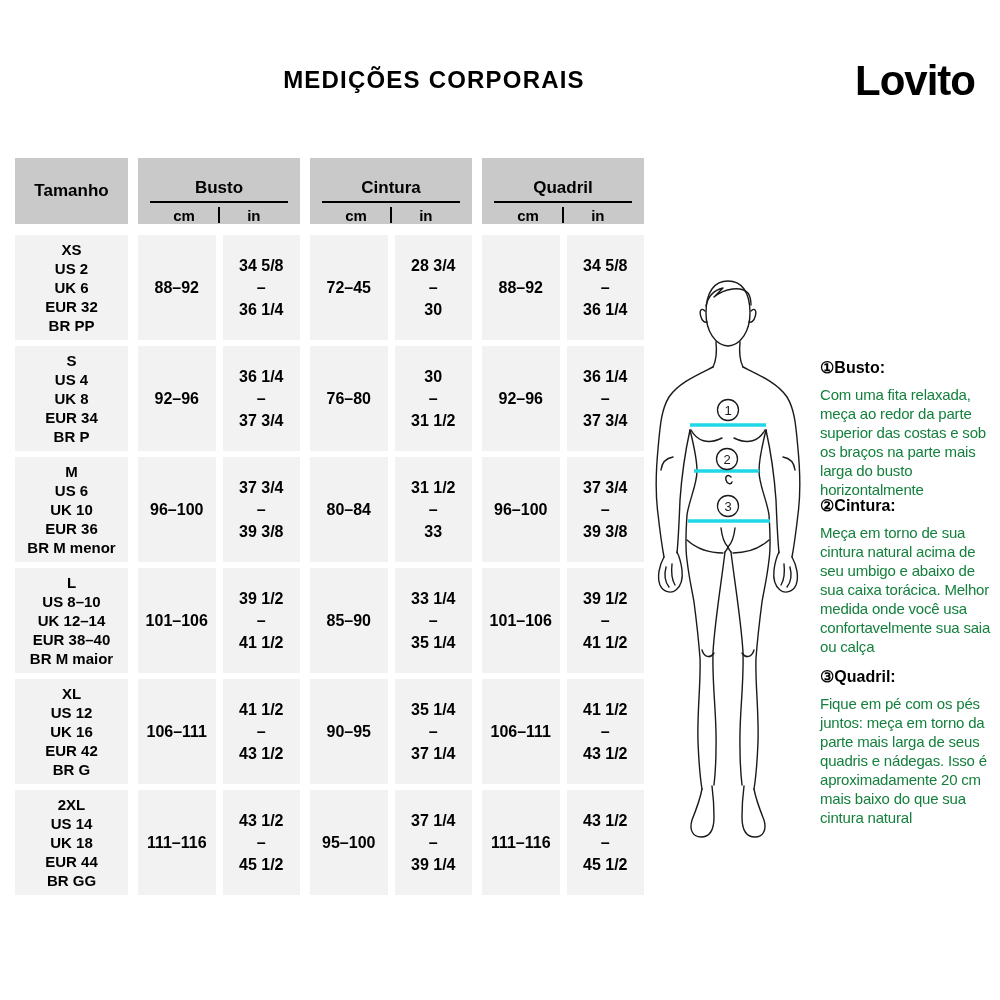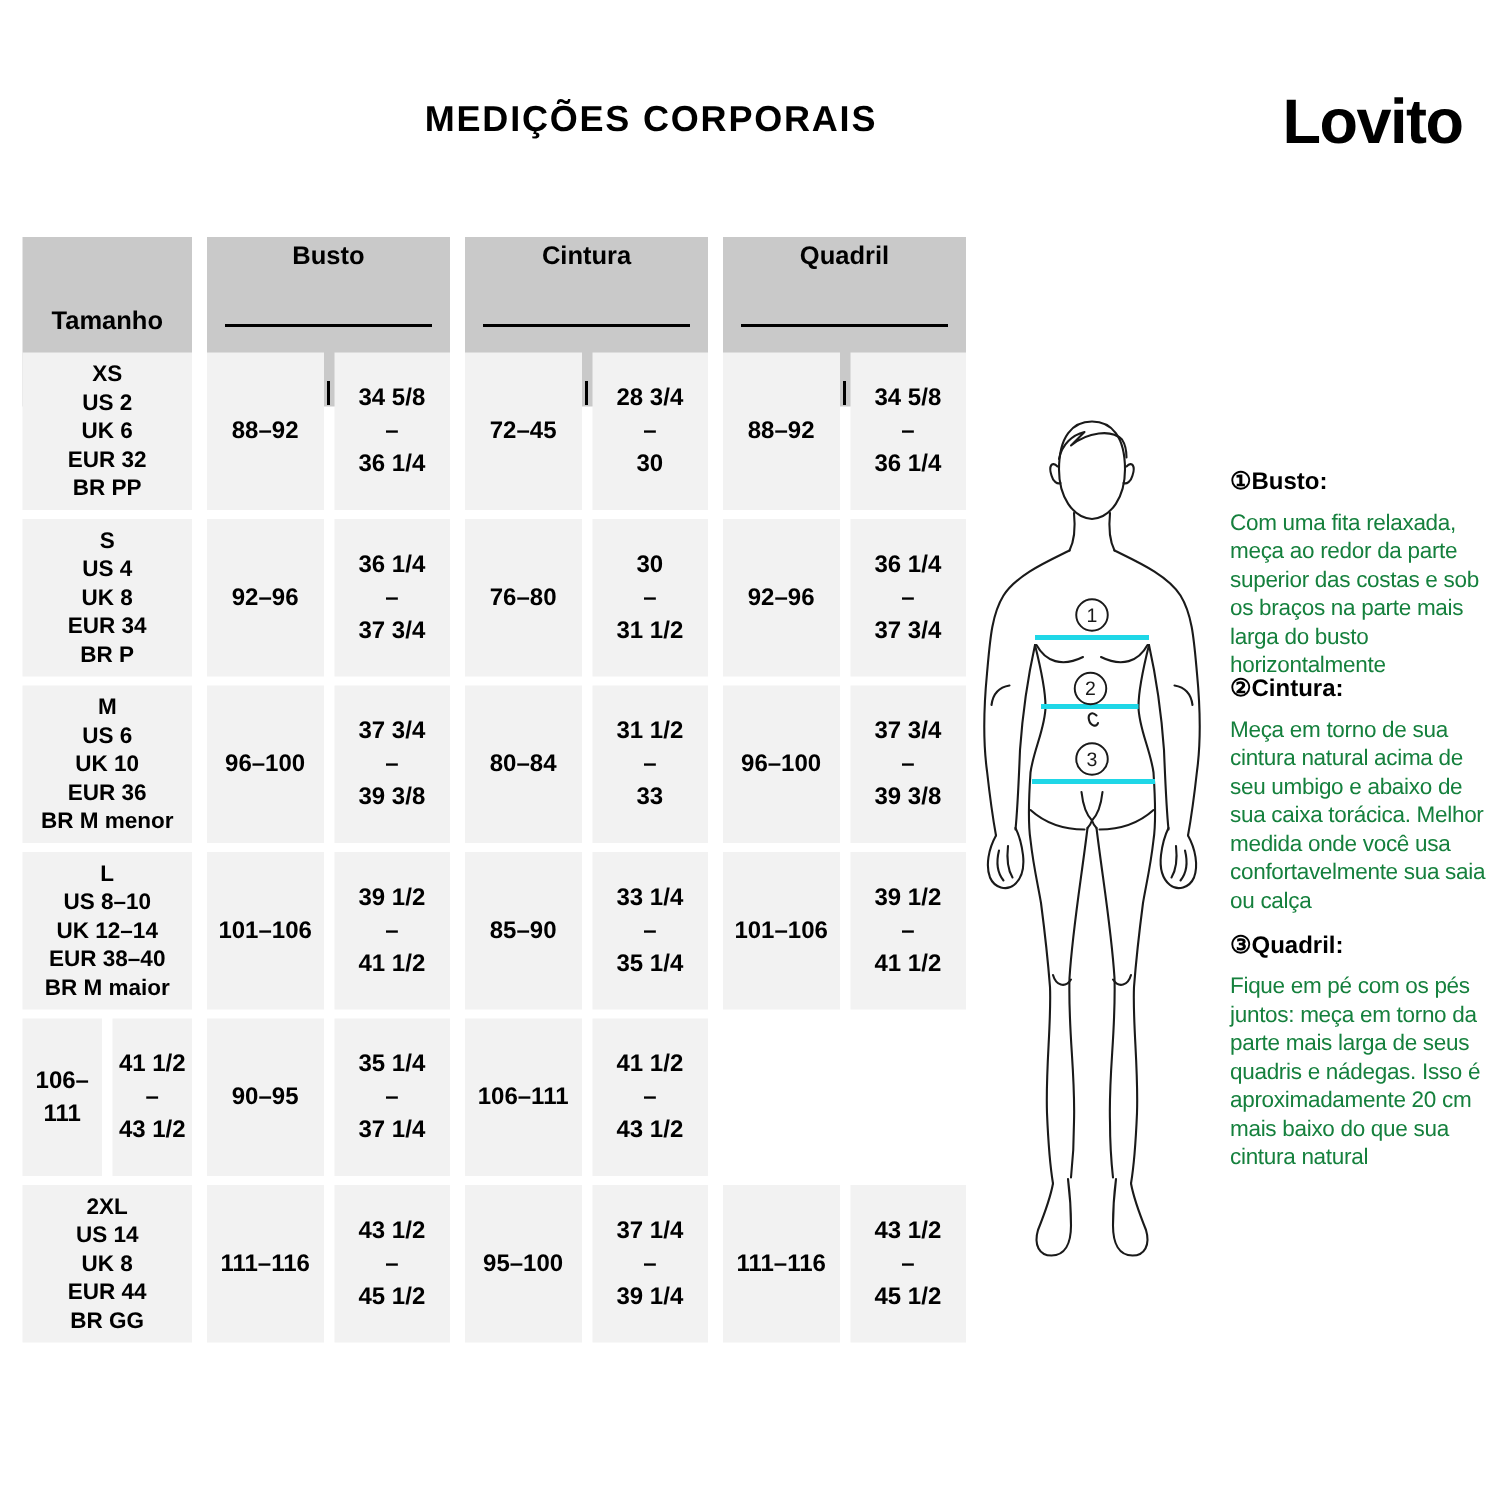--- a/index.html
+++ b/index.html
@@ -19,35 +19,35 @@
   
   .size-table{position:absolute;left:15px;top:158px;width:629px;}
   .header-row,.row{
     display:grid;grid-template-columns:113px 162px 162px 162px;column-gap:10px;
   }
   .header-row{height:64px;margin-bottom:13px;}
   .row{height:105px;margin-bottom:6px;}
   .hcell{background:#c9c9c9;}
   .size-h{display:flex;align-items:center;justify-content:center;
     font-size:17px;font-weight:700;}
-  .group-h{display:flex;flex-direction:column;align-items:center;padding-top:3px;box-sizing:border-box;gap:32px;}
+  .group-h{display:flex;flex-direction:column;align-items:center;padding-top:20px;box-sizing:border-box;}
   .gname{font-size:17px;font-weight:700;line-height:20px;}
   .hrule{width:138px;height:1.5px;background:#000;margin-top:3px;}
   .units{display:flex;align-items:center;width:138px;margin-top:4px;}
   .unit{flex:1;text-align:center;font-size:15px;font-weight:700;}
   .vdiv{width:1.5px;height:16px;background:#000;}
   .cell{background:#f2f2f2;display:flex;align-items:center;justify-content:center;
     text-align:center;white-space:pre-line;}
   .size-cell{font-size:15px;font-weight:700;line-height:19px;}
   .group{display:flex;gap:7px;}
   .val{flex:1;font-size:16px;font-weight:700;line-height:22px;}
   
   .figure-wrap{position:absolute;left:640px;top:260px;width:180px;height:630px;}
   
-  .inst{position:absolute;left:820px;width:176px;}
+  .inst{position:absolute;left:820px;width:176px;margin-top:46px;}
   .inst-h{font-size:16px;font-weight:700;line-height:20px;margin-bottom:7px;}
   .inst-b{font-size:15px;line-height:19px;letter-spacing:-0.2px;color:#15803d;}
   #inst-busto{top:312px;}
   #inst-cintura{top:450px;}
   #inst-quadril{top:621px;}
 </style>
 </head>
 <body>
 
 <div class="title">MEDIÇÕES CORPORAIS</div>
@@ -187,20 +187,25 @@
     </div>
     <div class="group">
       <div class="cell val">101–106</div>
       <div class="cell val">39 1/2
 –
 41 1/2</div>
     </div>
   </div>
 
   <div class="row">
+    <div class="cell size-cell">XL
+US 12
+UK 16
+EUR 42
+BR G</div>
     <div class="group">
       <div class="cell val">106–111</div>
       <div class="cell val">41 1/2
 –
 43 1/2</div>
     </div>
     <div class="group">
       <div class="cell val">90–95</div>
       <div class="cell val">35 1/4
 –
@@ -210,21 +215,21 @@
       <div class="cell val">106–111</div>
       <div class="cell val">41 1/2
 –
 43 1/2</div>
     </div>
   </div>
 
   <div class="row">
     <div class="cell size-cell">2XL
 US 14
-UK 8
+UK 18
 EUR 44
 BR GG</div>
     <div class="group">
       <div class="cell val">111–116</div>
       <div class="cell val">43 1/2
 –
 45 1/2</div>
     </div>
     <div class="group">
       <div class="cell val">95–100</div>

